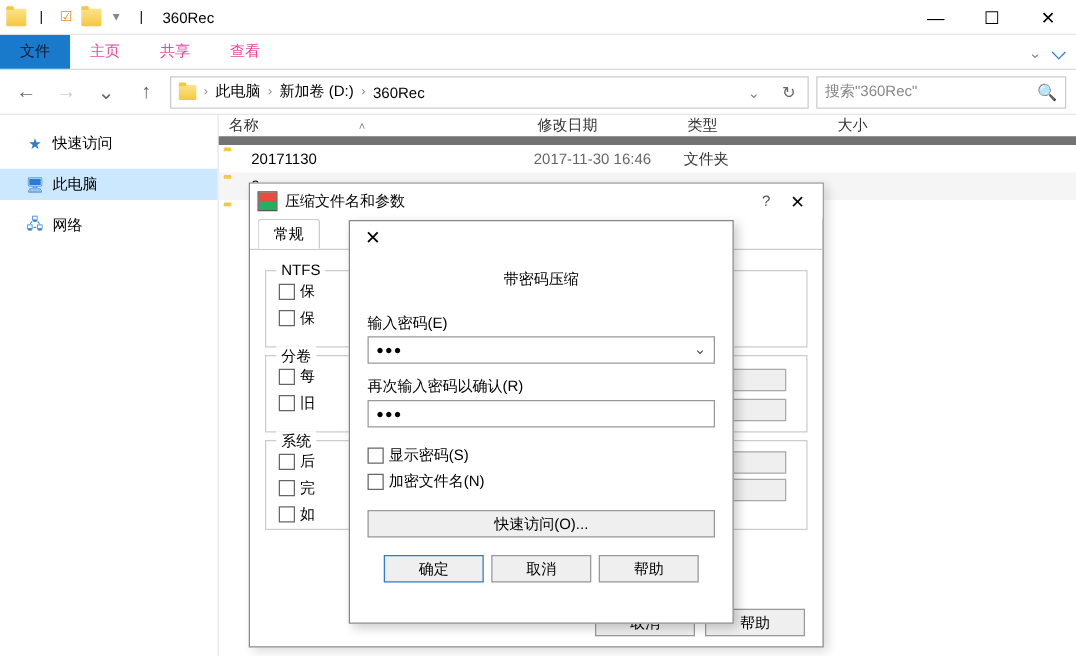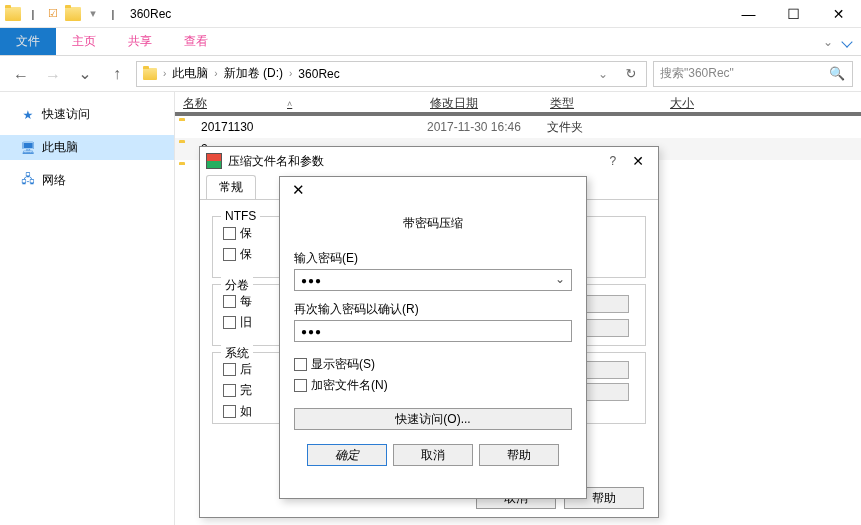--- a/index.html
+++ b/index.html
@@ -11,21 +11,21 @@
     .tb-icon { width: 18px; height: 18px; display: flex; align-items: center; justify-content: center; font-size: 11px; }
     .folder-ico { width: 16px; height: 14px; background: linear-gradient(#fce38a, #f5c842); border-radius: 1px; position: relative; }
     .folder-ico::before { content:""; position:absolute; top:-2px; left:0; width:6px; height:3px; background:#f5c842; border-radius:1px 1px 0 0; }
     .tb-title { padding-left: 4px; font-size: 12px; color: #000; }
     .tb-controls { margin-left: auto; display: flex; }
     .tb-btn { width: 45px; height: 28px; display:flex; align-items:center; justify-content:center; color:#000; font-size:14px; }
 
     
     .ribbon { height: 28px; background:#fff; display:flex; align-items:center; border-bottom:1px solid #dadada; }
     .ribbon-tab { padding: 5px 16px; font-size: 12px; color:#ec4899; }
-    .ribbon-tab.active { background:#1979ca; color:#e5e5e5; }
+    .ribbon-tab.active { background:#1979ca; color:#0f172a; }
     .ribbon-expand { margin-left:auto; padding:0 10px; color:#888; }
 
     
     .navbar { height: 36px; display:flex; align-items:center; padding: 4px 8px; gap:6px; border-bottom:1px solid #e5e5e5; }
     .nav-btn { width:26px; height:26px; display:flex; align-items:center; justify-content:center; color:#666; font-size:16px; }
     .nav-btn.disabled { color:#ccc; }
     .addr-box { flex:1; height:26px; border:1px solid #ccc; display:flex; align-items:center; padding:0 2px; background:#fff; }
     .addr-seg { padding:0 4px; color:#000; display:flex; align-items:center; gap:4px; }
     .addr-arrow { color:#888; font-size:10px; padding:0 2px; }
     .addr-end { margin-left:auto; display:flex; gap:2px; }
@@ -35,21 +35,21 @@
     .main { display:flex; height:calc(100% - 92px); }
     .sidebar { width:175px; border-right:1px solid #e5e5e5; padding:10px 0; }
     .side-item { display:flex; align-items:center; gap:6px; padding:4px 10px 4px 20px; color:#000; }
     .side-item.selected { background:#cce8ff; }
     .side-ico { width:16px; height:16px; display:flex; align-items:center; justify-content:center; }
     .star { color:#2b7cd3; }
     .pc { color:#2b7cd3; }
     .net { color:#2b7cd3; }
 
     .content { flex:1; position:relative; }
-    .col-headers { display:flex; height:24px; border-bottom:4px solid #737373; align-items:flex-end; color:#333;text-decoration:underline; }
+    .col-headers { display:flex; height:24px; border-bottom:7px solid #737373; align-items:flex-end; color:#333; }
     .col-name { width:255px; padding-left:8px; }
     .col-date { width:120px; }
     .col-type { width:120px; }
     .col-size { width:100px; }
     .sort-arrow { font-size:9px; color:#888; margin-left:80px; }
 
     .file-list { }
     .file-row { display:flex; height:22px; align-items:center; padding-left:4px; }
     .file-row.alt { background:#f5f5f5; }
     .file-ico { width:18px; height:14px; }
@@ -83,21 +83,21 @@
     .d2-close { font-size:15px; padding:0 4px; }
     .d2-body { padding:8px 14px; font-size:12px; }
     .d2-center { text-align:center; padding:4px 0 16px; }
     .d2-label { padding:2px 0; }
     .d2-input { width:100%; height:22px; border:1px solid #999; padding:0 6px; display:flex; align-items:center; }
     .d2-combo { position:relative; }
     .d2-combo::after { content:"⌄"; position:absolute; right:6px; top:2px; color:#555; }
     .dots { letter-spacing:1px; font-size:10px; }
     .d2-btns { display:flex; gap:6px; justify-content:center; margin-top:14px; }
     .d2-btn { width:80px; height:22px; border:1px solid #999; background:#efefef; font-size:12px; }
-    .d2-btn.primary { border:1.5px solid #2b7cd3;font-style:italic; }
+    .d2-btn.primary { border:1.5px solid #2b7cd3; }
     .d2-manage { width:100%; height:22px; border:1px solid #999; background:#efefef; margin-top:12px; font-size:12px; }
   </style>
 </head>
 <body>
 
 <div class="titlebar">
   <div class="tb-icons">
     <span class="tb-icon">
         <span class="folder-ico"></span>
       </span>

